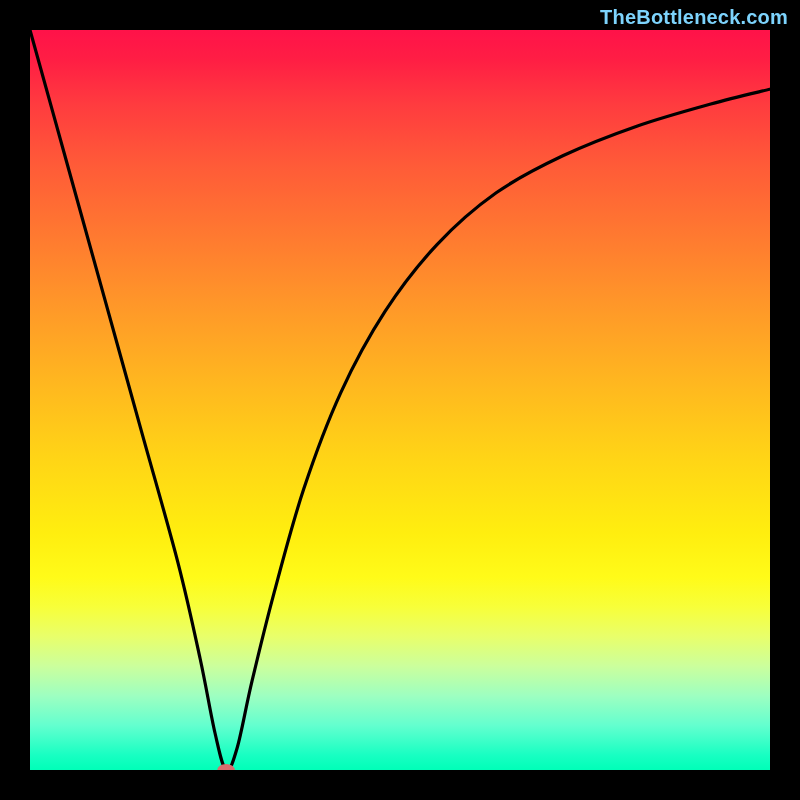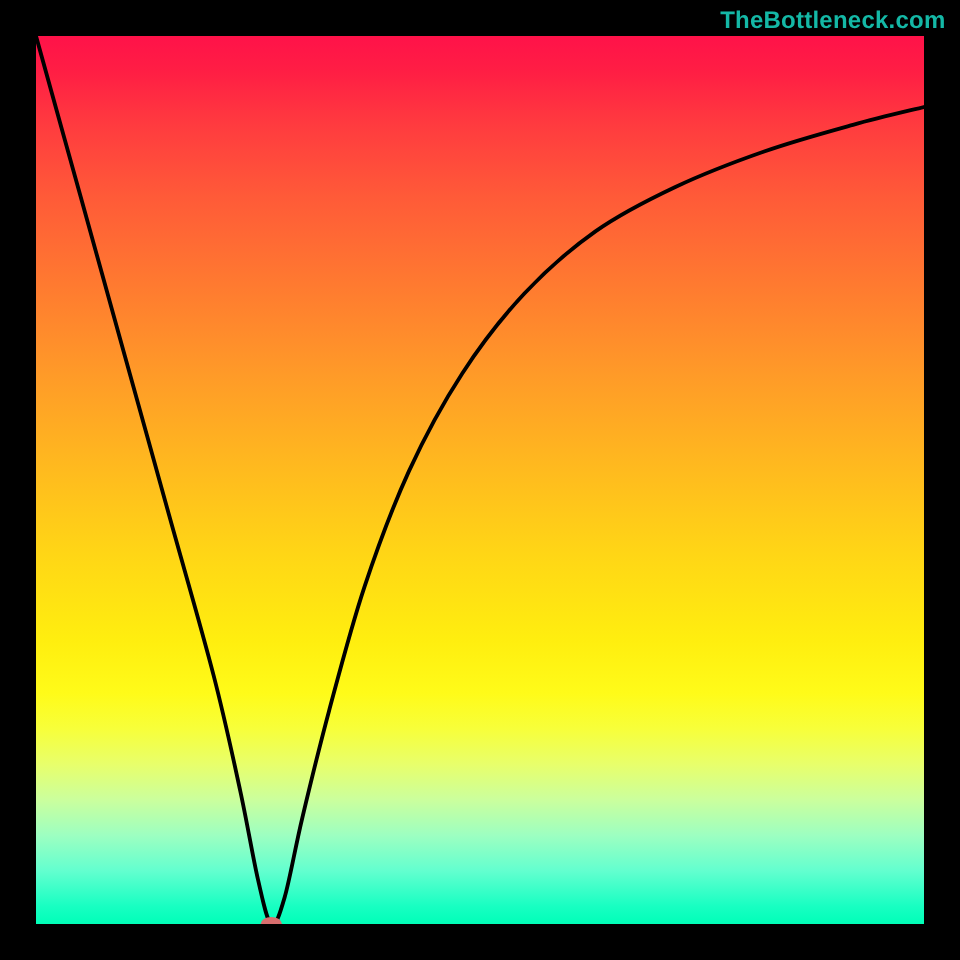--- a/index.html
+++ b/index.html
@@ -55,21 +55,21 @@
     position: absolute;
     top: 0;
     left: 0;
     width: 740px;
     height: 740px;
   }
   .watermark {
     position: absolute;
     top: 6px;
     right: 12px;
-    color: #14b8a6;
+    color: #7dd3fc;
     font-size: 20px;
     font-weight: 600;
     letter-spacing: 0.2px;
   }
 </style>
 </head>
 <body>
 
 <div class="frame">
   <div class="watermark">TheBottleneck.com</div>

